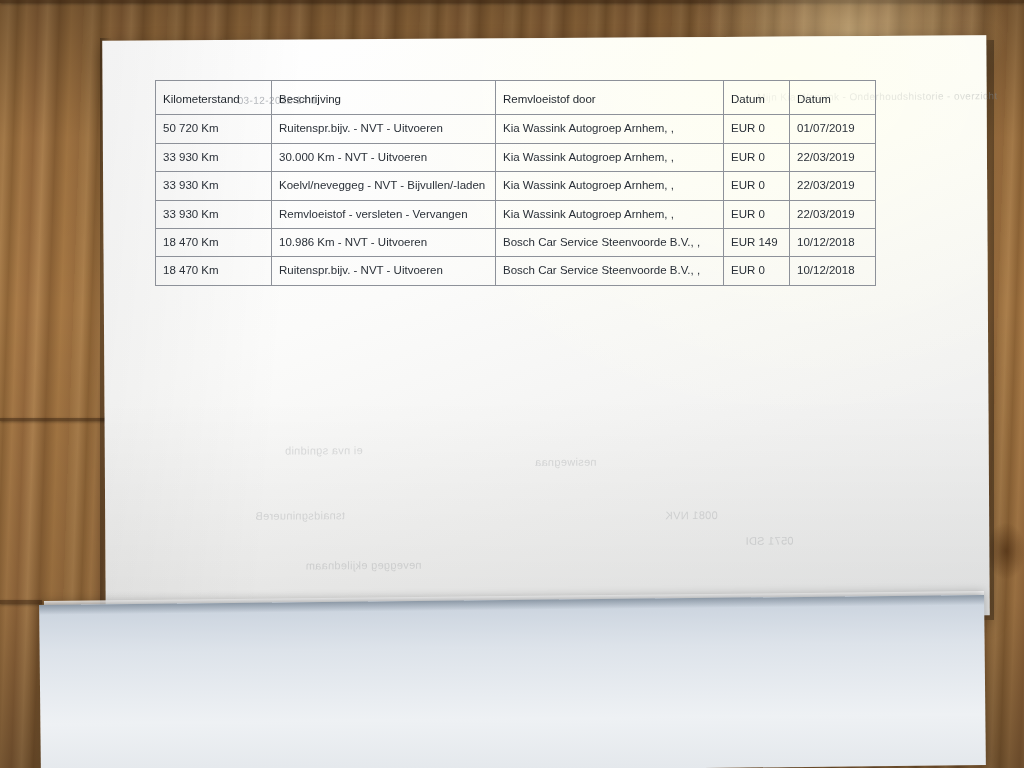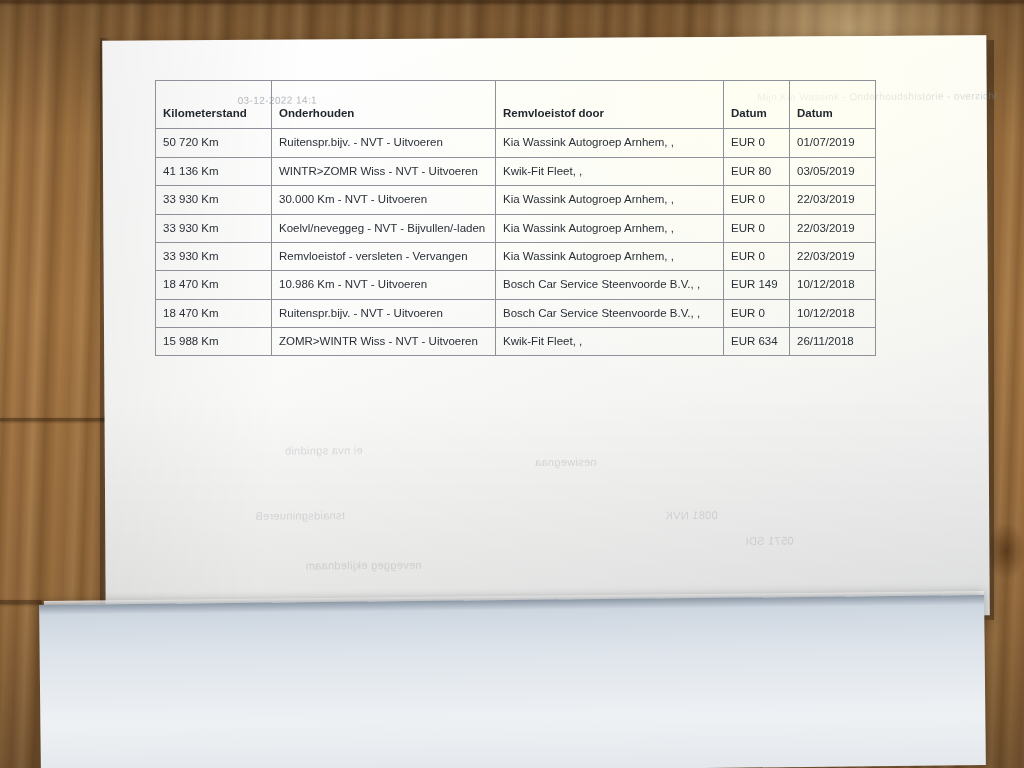--- a/index.html
+++ b/index.html
@@ -115,24 +115,24 @@
     table-layout: fixed;
   }
   #service-table th, #service-table td {
     border: 1px solid #8d9199;
     padding: 6px 6px 7px 7px;
     vertical-align: top;
     line-height: 1.25;
     text-align: left;
   }
   #service-table th {
-    font-weight: bold;
+    font-weight: normal;
     font-size: 11.5px;
     color: #1f252c;
-    padding-top: 25px;
+    padding-top: 11px;
     padding-bottom: 8px;
   }
   .col-km   { width: 116px; }
   .col-desc { width: 224px; }
   .col-by   { width: 228px; }
   .col-amt  { width: 66px; }
   .col-date { width: 86px; }
 
   #service-table tbody tr { background: rgba(255,255,255,0.0); }
 
@@ -196,40 +196,33 @@
     <colgroup>
       <col class="col-km">
         <col class="col-desc">
         <col class="col-by">
         <col class="col-amt">
         <col class="col-date">
     </colgroup>
     <thead>
       <tr>
         <th>Kilometerstand</th>
-        <th>Onderhouden</th>
+        <th>Beschrijving</th>
         <th>Remvloeistof door</th>
         <th>Datum</th>
         <th>Datum</th>
       </tr>
     </thead>
     <tbody>
       <tr>
         <td>50 720 Km</td>
         <td>Ruitenspr.bijv. - NVT - Uitvoeren</td>
         <td>Kia Wassink Autogroep Arnhem, ,</td>
         <td>EUR 0</td>
         <td>01/07/2019</td>
-      </tr>
-      <tr>
-        <td>41 136 Km</td>
-        <td>WINTR&gt;ZOMR Wiss - NVT - Uitvoeren</td>
-        <td>Kwik-Fit Fleet, ,</td>
-        <td>EUR 80</td>
-        <td>03/05/2019</td>
       </tr>
       <tr>
         <td>33 930 Km</td>
         <td>30.000 Km - NVT - Uitvoeren</td>
         <td>Kia Wassink Autogroep Arnhem, ,</td>
         <td>EUR 0</td>
         <td>22/03/2019</td>
       </tr>
       <tr>
         <td>33 930 Km</td>
@@ -252,26 +245,19 @@
         <td>EUR 149</td>
         <td>10/12/2018</td>
       </tr>
       <tr>
         <td>18 470 Km</td>
         <td>Ruitenspr.bijv. - NVT - Uitvoeren</td>
         <td>Bosch Car Service Steenvoorde B.V., ,</td>
         <td>EUR 0</td>
         <td>10/12/2018</td>
       </tr>
-      <tr>
-        <td>15 988 Km</td>
-        <td>ZOMR&gt;WINTR Wiss - NVT - Uitvoeren</td>
-        <td>Kwik-Fit Fleet, ,</td>
-        <td>EUR 634</td>
-        <td>26/11/2018</td>
-      </tr>
     </tbody>
   </table>
 
   <div id="fold-crease"></div>
   <div id="paper-fold"></div>
 
 </div>
 
 </body></html>

